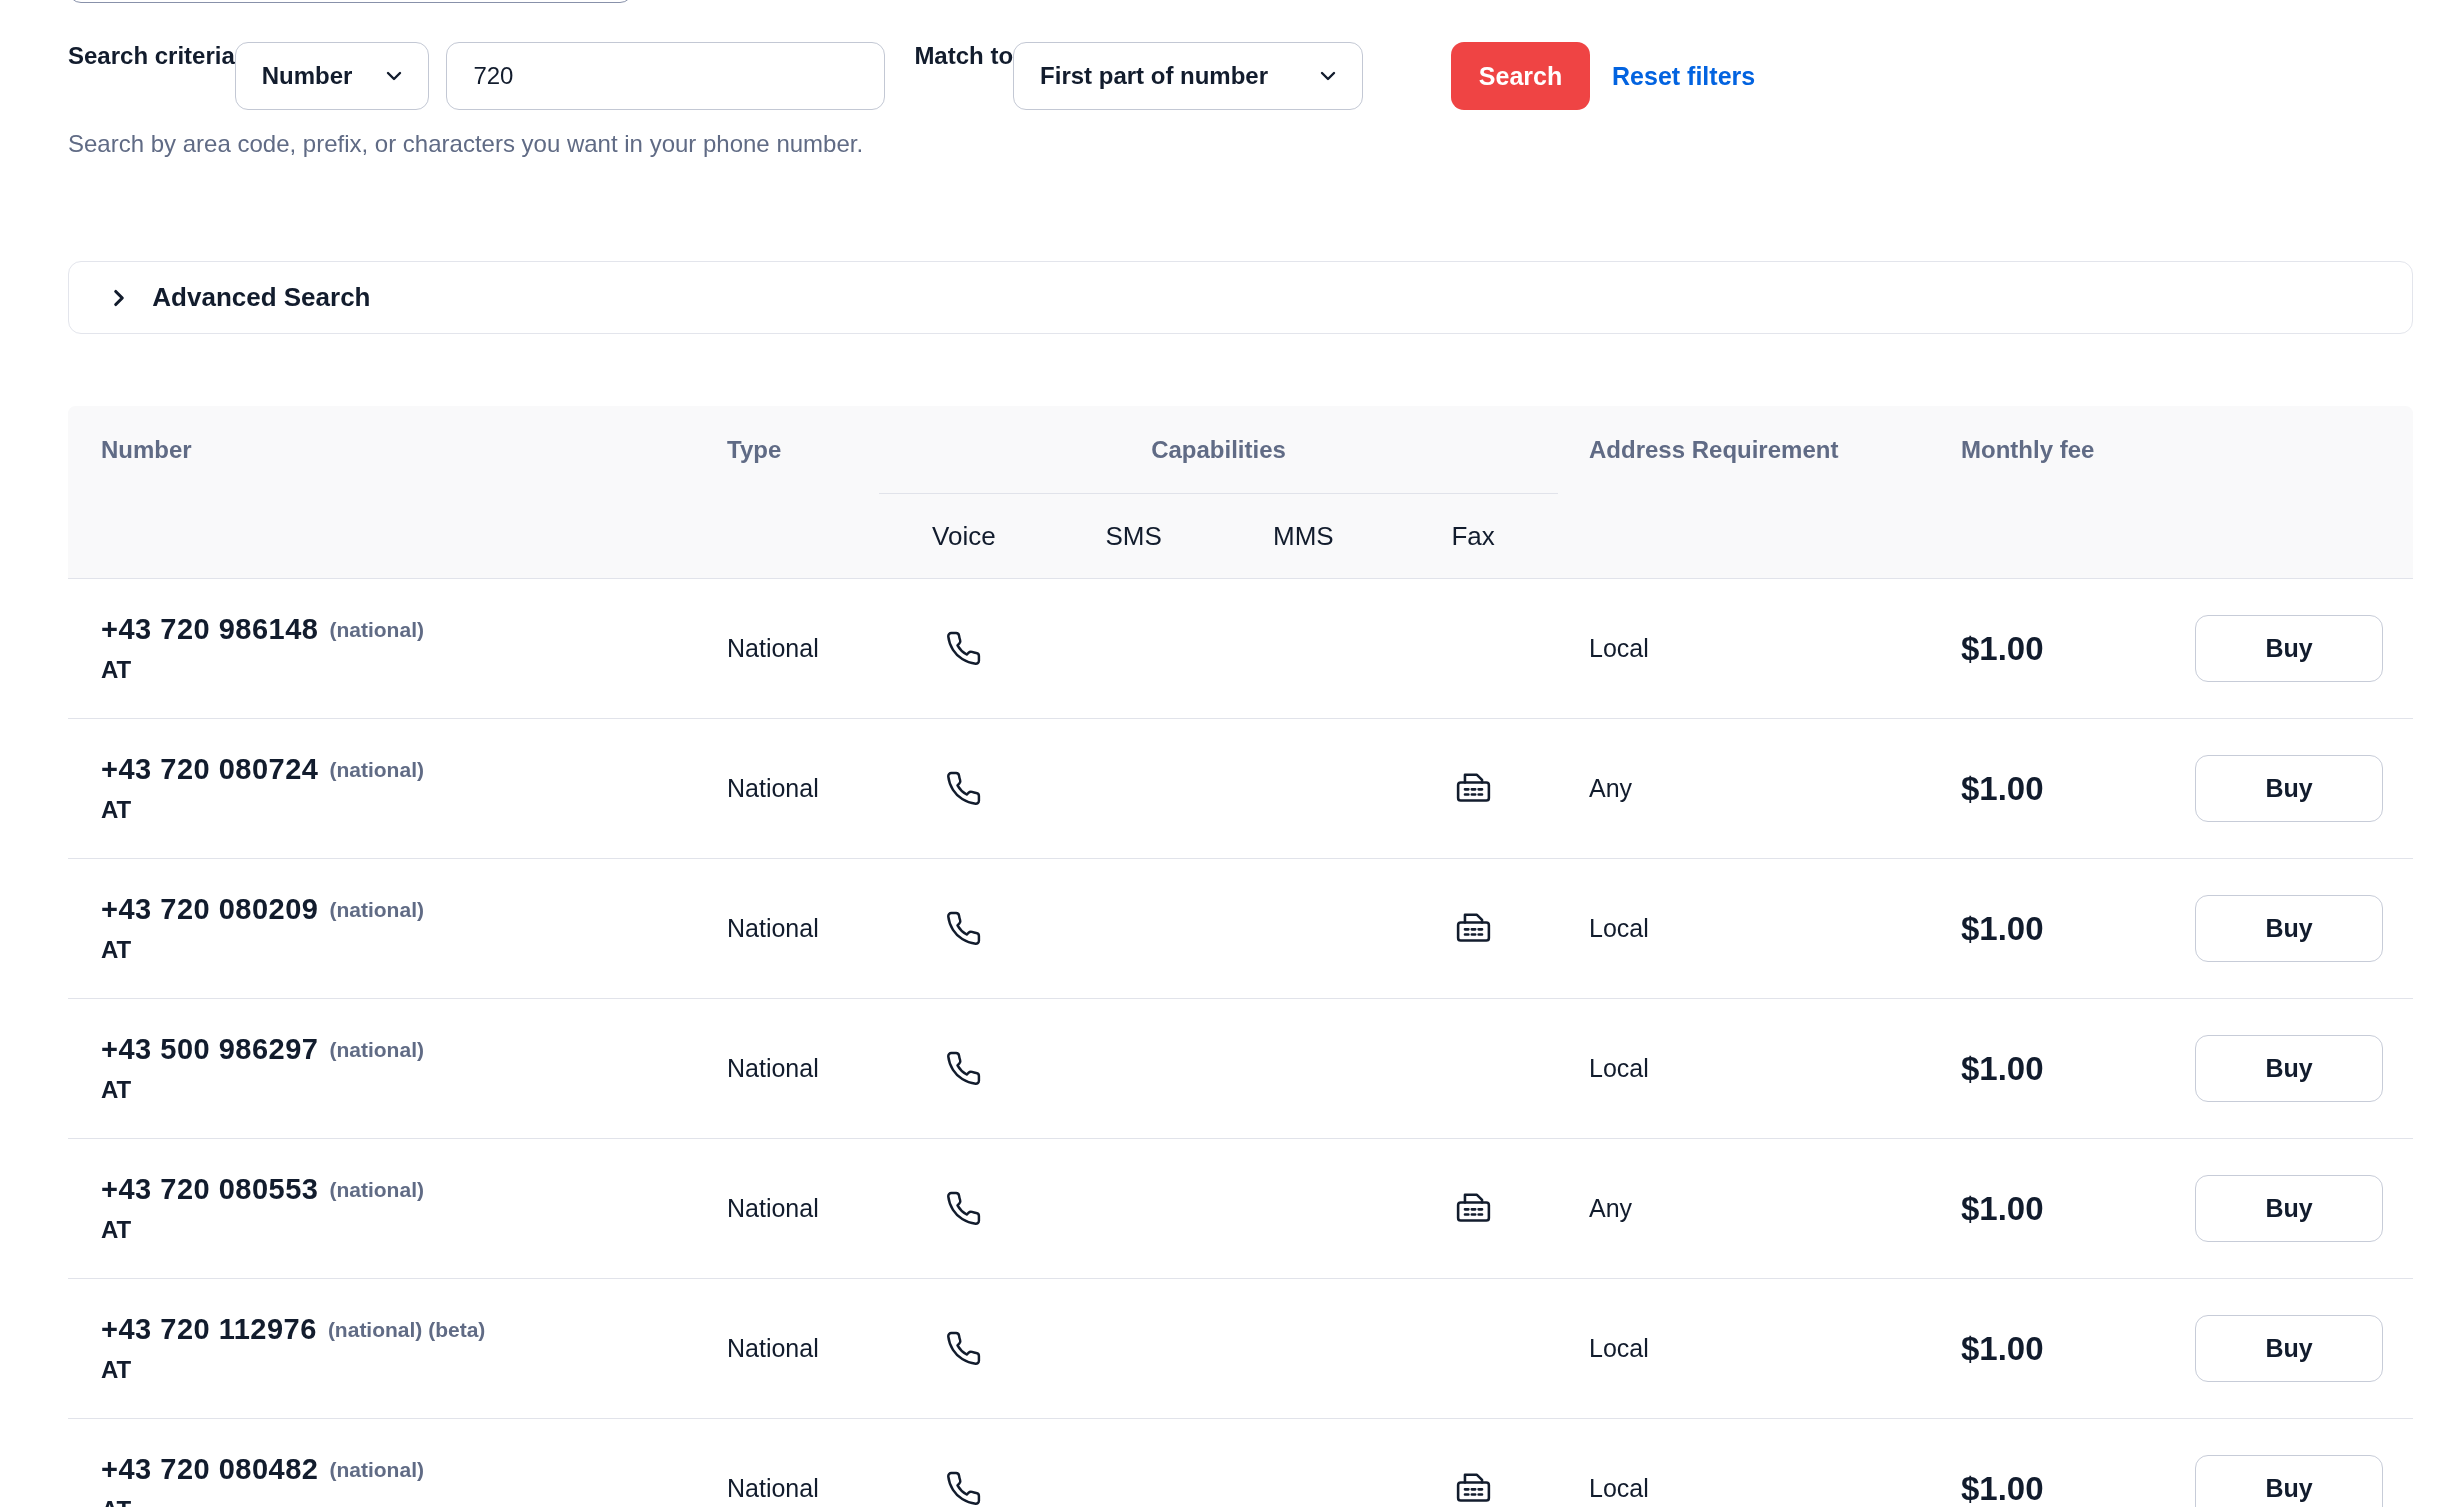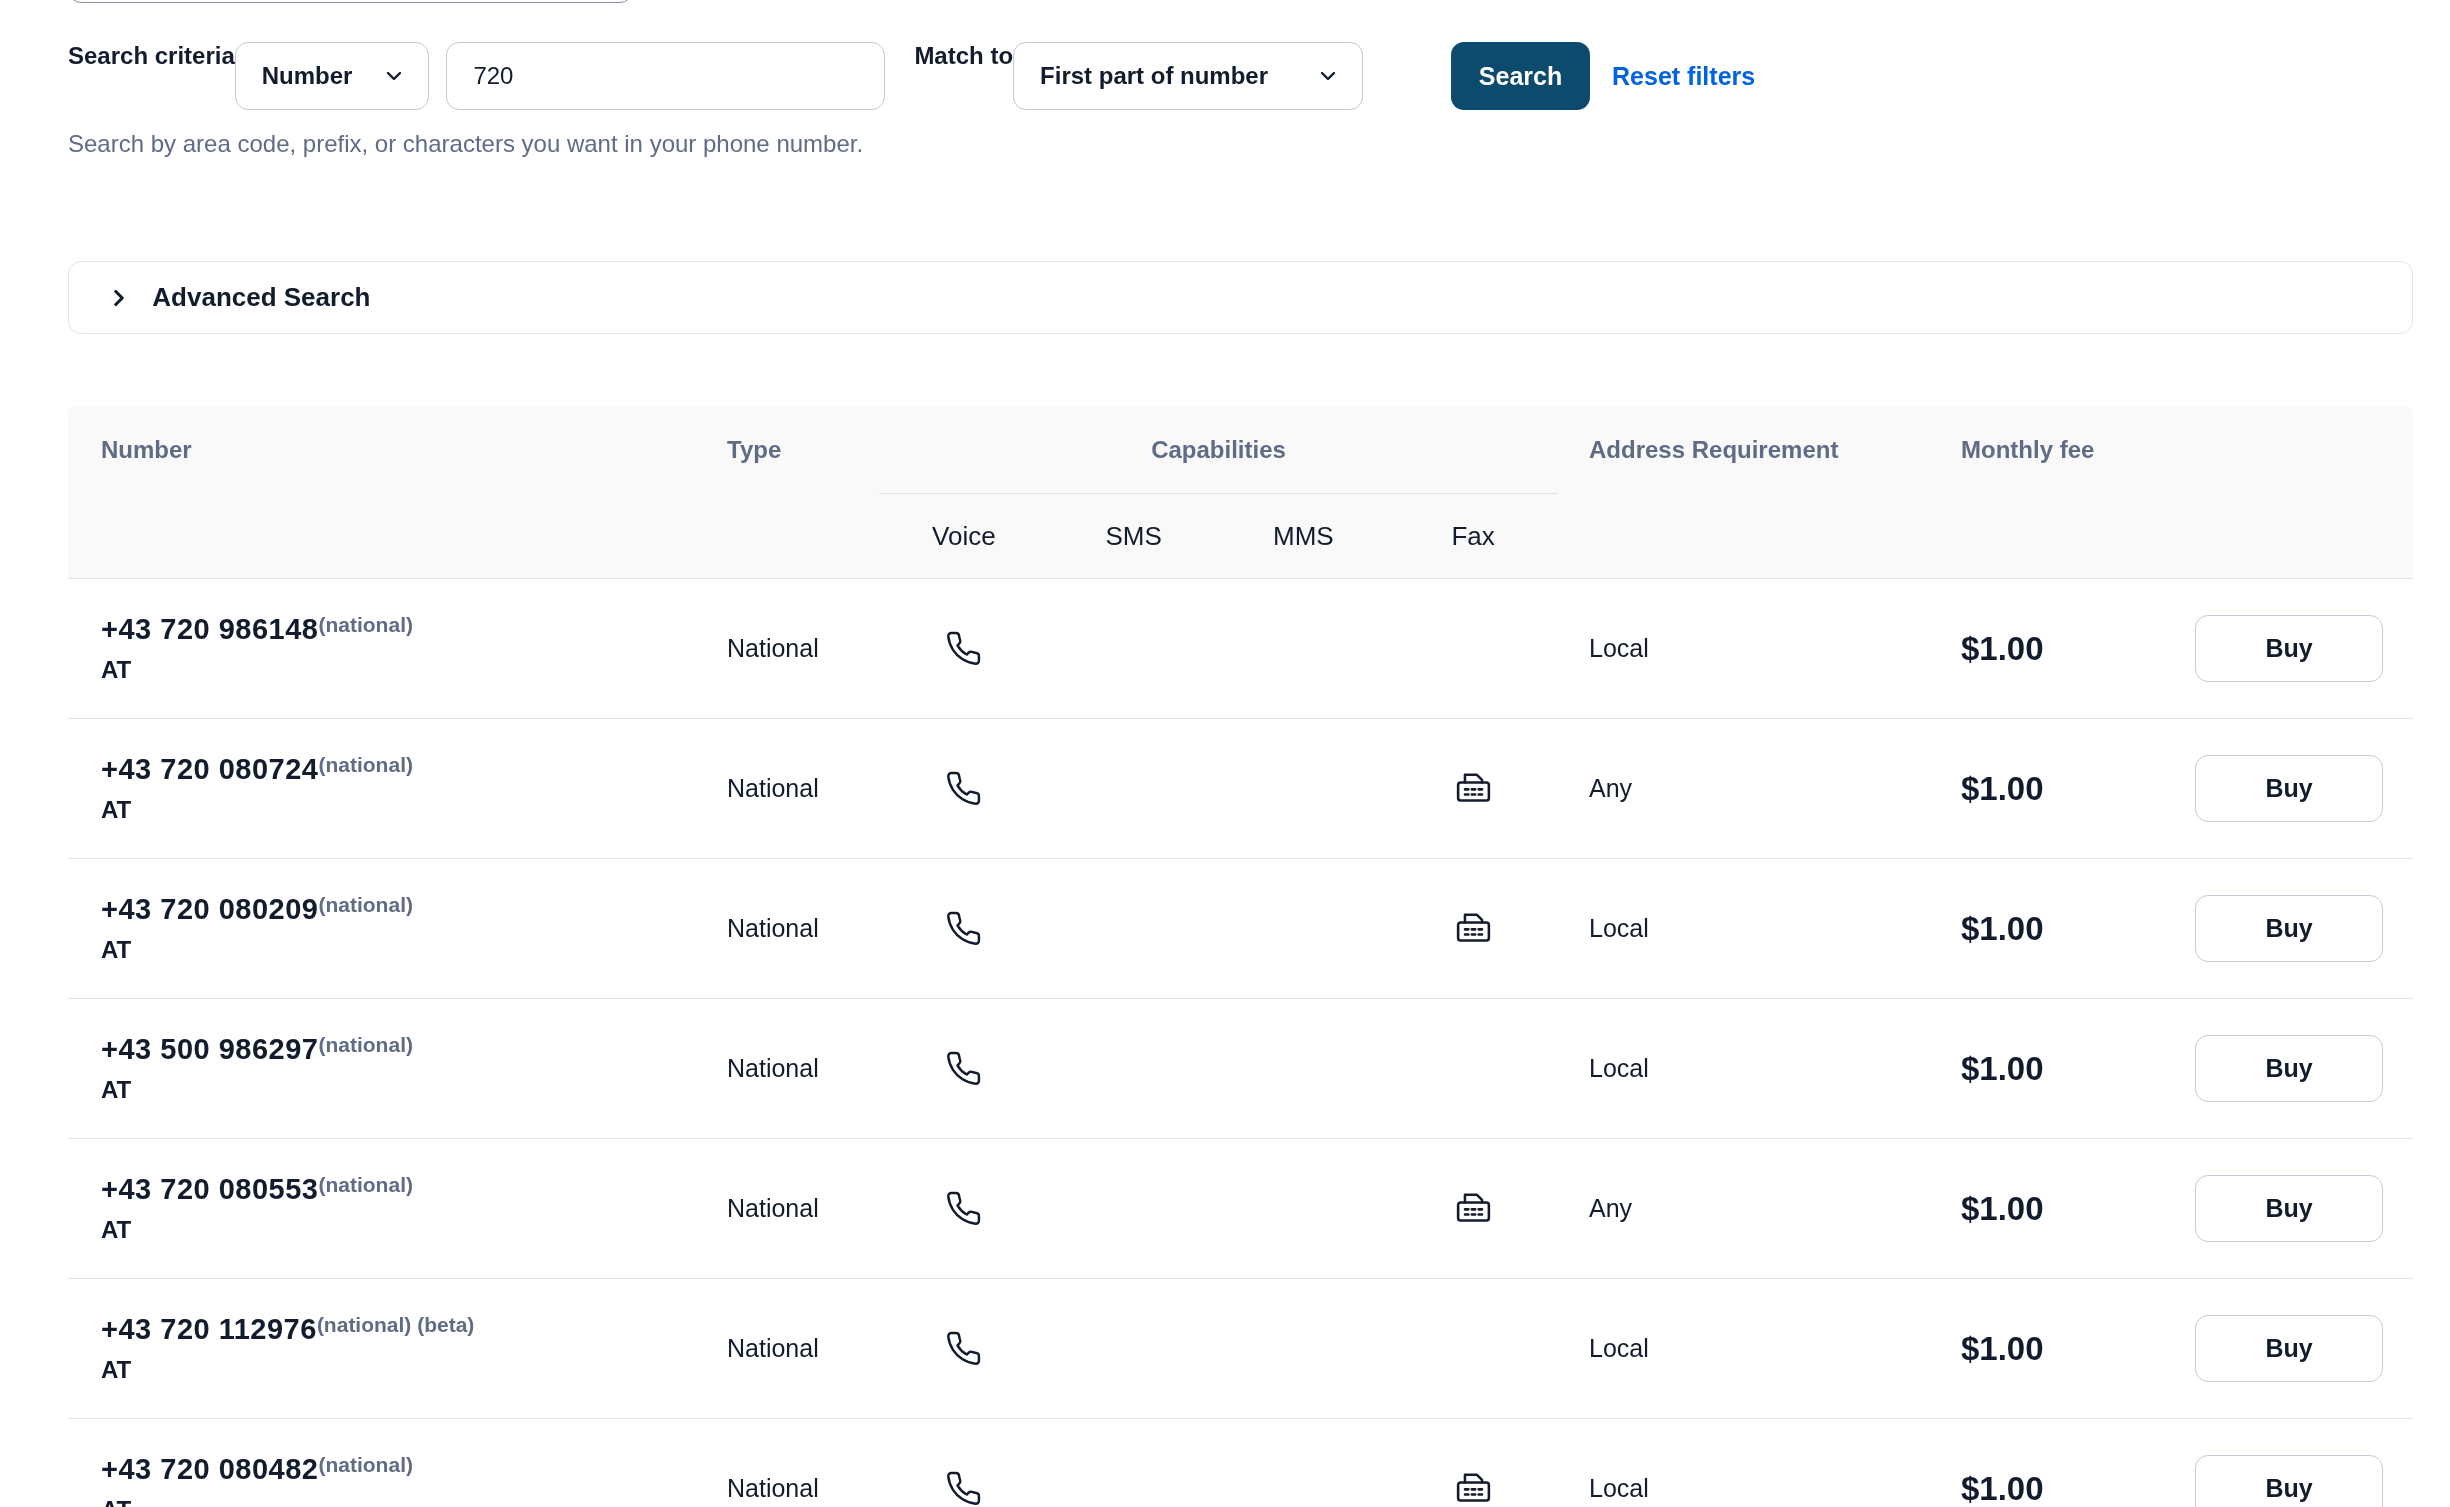--- a/index.html
+++ b/index.html
@@ -28,21 +28,21 @@
     padding:0 22px 0 26px; gap:16.6px; font-size:24px; font-weight:600; cursor:pointer;
   }
   .text-input {
     height:68px; border:1.8px solid #C3C8D4; border-radius:13px; background:#fff;
     font-size:24px; padding:0 26px; color:#121C2D;
     font-family:"Liberation Sans", sans-serif; outline:none;
   }
   .group-match { margin-left:29px; }
   .buttons { margin-left:88px; align-self:flex-end; height:68px; display:flex; align-items:center; gap:22px; }
   .search-btn {
-    width:139px; height:68px; background:#0c4a6e; color:#fff; border:none;
+    width:139px; height:68px; background:#ef4444; color:#fff; border:none;
     border-radius:13px; font-size:25px; font-weight:700; cursor:pointer;
     font-family:"Liberation Sans", sans-serif;
   }
   .reset-link { color:#0263E0; font-size:25px; font-weight:700; text-decoration:none; cursor:pointer;text-align:center; }
   .helper { margin-top:20.3px; font-size:24px; color:#606B85; }
 
   
   .advanced {
     position:absolute; top:261px; left:68px; width:2345px; height:73px;
     border:1.8px solid #E3E5EC; border-radius:13px; background:#fff;
@@ -60,21 +60,21 @@
   .th-number { padding-left:33px; }
   .th-caps { justify-content:center; border-bottom:1.8px solid #E1E3EA; }
   .th-address { padding-left:31px; }
   .th-fee { padding-left:33px; }
   .subcols { display:grid; grid-template-columns:repeat(4, 1fr); height:100%; }
   .subth { display:flex; align-items:center; justify-content:center; font-size:26px; font-weight:400; color:#121C2D; }
 
   .row { height:140px; border-bottom:1.8px solid #E1E3EA; }
   .cell { display:flex; align-items:center; }
   .cell-number { padding-left:33px; flex-direction:column; align-items:flex-start; justify-content:center; gap:9.2px; }
-  .num-line { display:flex; align-items:flex-start; }
+  .num-line { display:flex; align-items:center; gap:11px; }
   .phone { font-size:29px; font-weight:700; letter-spacing:0.5px; }
   .tags { font-size:21px; font-weight:700; color:#606B85; }
   .country { font-size:24px; font-weight:700; }
   .cell-type { font-size:25px; }
   .cell-caps { display:grid; grid-template-columns:repeat(4, 1fr); }
   .cap { display:flex; align-items:center; justify-content:center; }
   .cell-address { padding-left:31px; font-size:25px; }
   .cell-fee { padding-left:33px; font-size:33px; font-weight:700; }
   .cell-buy { justify-content:flex-end; padding-right:29px; }
   .buy-btn {

